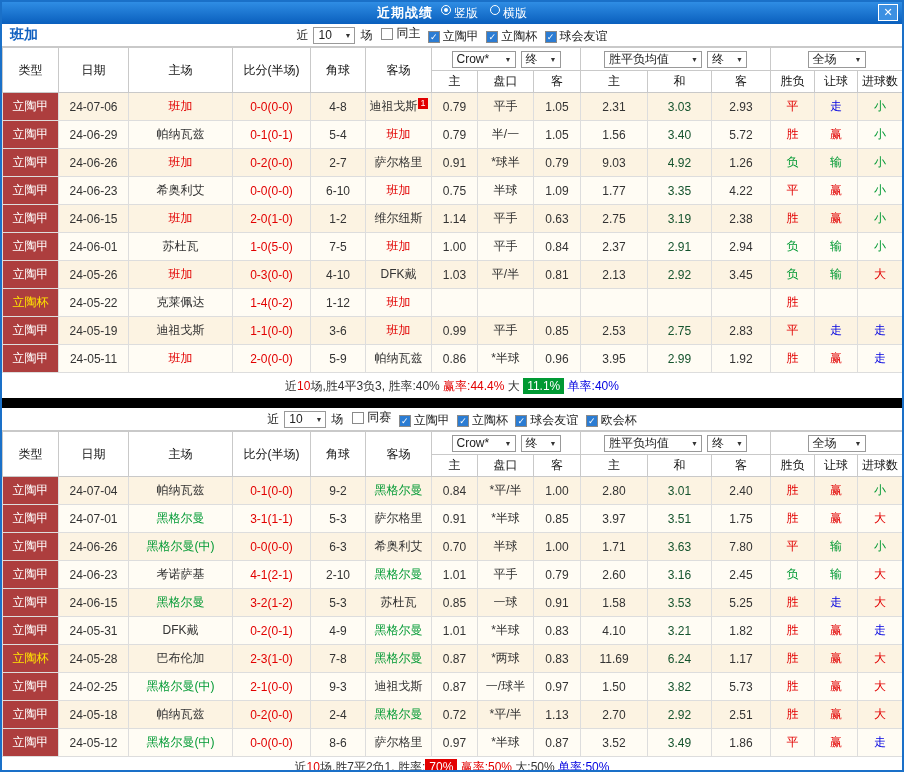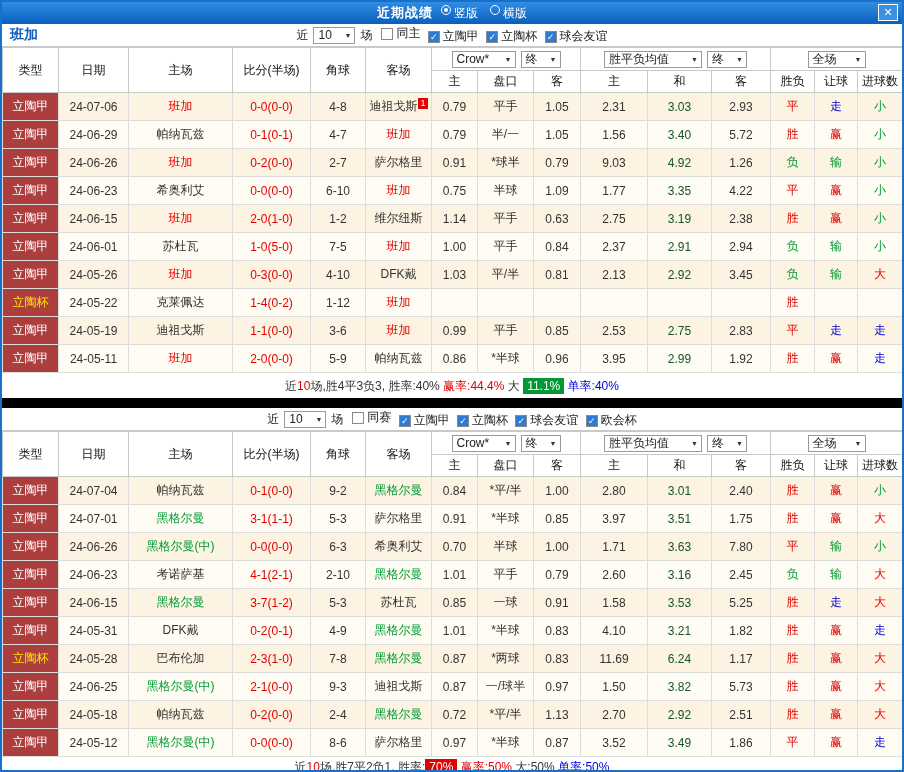--- a/index.html
+++ b/index.html
@@ -197,21 +197,21 @@
             <td style="color: rgb(226, 0, 0);">平</td>
             <td style="color: rgb(0, 0, 224);">走</td>
             <td style="color: rgb(0, 153, 51);">小</td>
           </tr>
 
           <tr>
             <td class="league" style="color: rgb(255, 255, 255);">立陶甲</td>
             <td class="date">24-06-29</td>
             <td style="color: rgb(51, 51, 51);">帕纳瓦兹</td>
             <td class="score">0-1(0-1)</td>
-            <td>4-7</td>
+            <td>5-4</td>
             <td><span style="color: rgb(226, 0, 0);">班加</span></td>
             <td>0.79</td>
             <td>半/一</td>
             <td>1.05</td>
             <td>1.56</td>
             <td class="avg-draw">3.40</td>
             <td>5.72</td>
             <td style="color: rgb(226, 0, 0);">胜</td>
             <td style="color: rgb(226, 0, 0);">赢</td>
             <td style="color: rgb(0, 153, 51);">小</td>
@@ -565,21 +565,21 @@
             <td>2.45</td>
             <td style="color: rgb(0, 153, 51);">负</td>
             <td style="color: rgb(0, 153, 51);">输</td>
             <td style="color: rgb(226, 0, 0);">大</td>
           </tr>
 
           <tr>
             <td class="league" style="color: rgb(255, 255, 255);">立陶甲</td>
             <td class="date">24-06-15</td>
             <td style="color: rgb(0, 153, 51);">黑格尔曼</td>
-            <td class="score">3-7(1-2)</td>
+            <td class="score">3-2(1-2)</td>
             <td>5-3</td>
             <td><span style="color: rgb(51, 51, 51);">苏杜瓦</span></td>
             <td>0.85</td>
             <td>一球</td>
             <td>0.91</td>
             <td>1.58</td>
             <td class="avg-draw">3.53</td>
             <td>5.25</td>
             <td style="color: rgb(226, 0, 0);">胜</td>
             <td style="color: rgb(0, 0, 224);">走</td>
@@ -617,21 +617,21 @@
             <td>11.69</td>
             <td class="avg-draw">6.24</td>
             <td>1.17</td>
             <td style="color: rgb(226, 0, 0);">胜</td>
             <td style="color: rgb(226, 0, 0);">赢</td>
             <td style="color: rgb(226, 0, 0);">大</td>
           </tr>
 
           <tr>
             <td class="league" style="color: rgb(255, 255, 255);">立陶甲</td>
-            <td class="date">24-06-25</td>
+            <td class="date">24-02-25</td>
             <td style="color: rgb(0, 153, 51);">黑格尔曼(中)</td>
             <td class="score">2-1(0-0)</td>
             <td>9-3</td>
             <td><span style="color: rgb(51, 51, 51);">迪祖戈斯</span></td>
             <td>0.87</td>
             <td>一/球半</td>
             <td>0.97</td>
             <td>1.50</td>
             <td class="avg-draw">3.82</td>
             <td>5.73</td>

